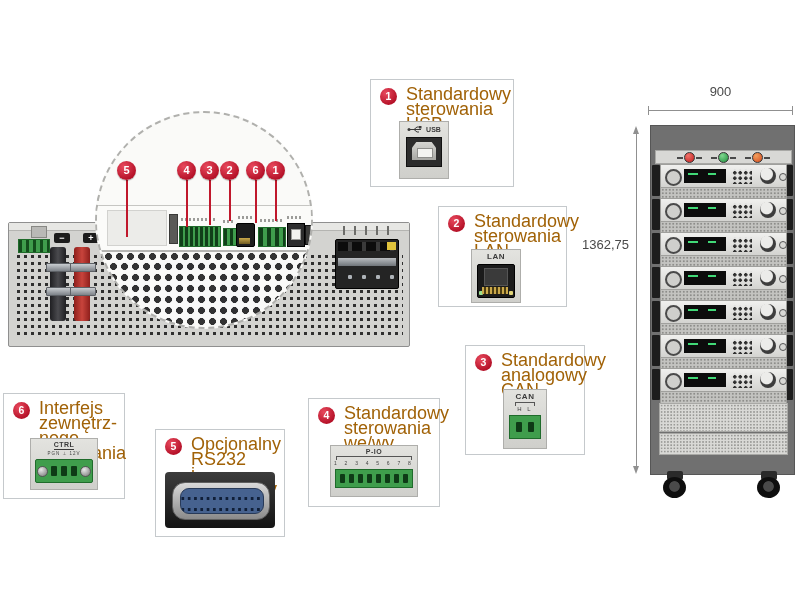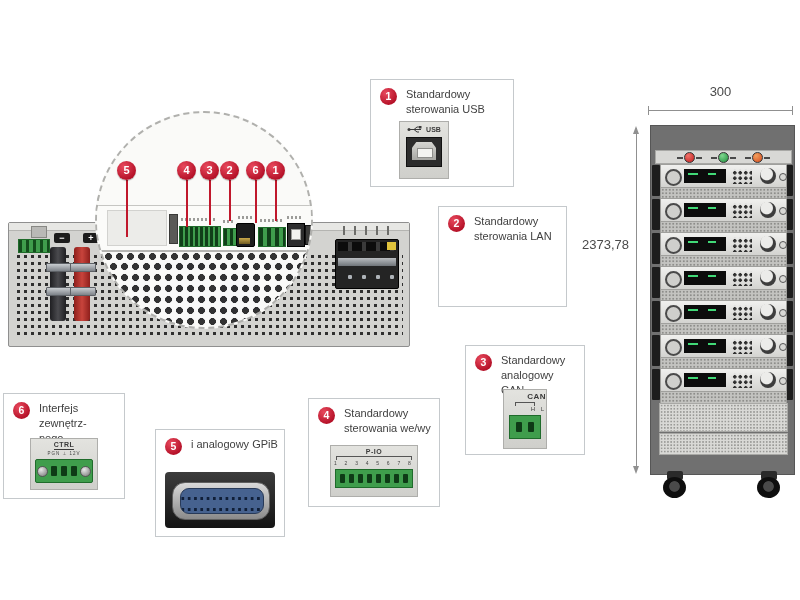--- a/index.html
+++ b/index.html
@@ -82,21 +82,21 @@
   .marker{position:absolute;top:161px;width:19px;height:19px;border-radius:50%;z-index:4;
           background:radial-gradient(circle at 35% 30%,#e8495d,#b30f26 75%);
           color:#fff;font-size:11px;font-weight:bold;line-height:19px;text-align:center;
           box-shadow:0 1px 1px rgba(0,0,0,.3);}
 
   
   .callout{position:absolute;background:#fff;border:1px solid #c5c9cc;z-index:2;}
   .badge{position:absolute;left:9px;top:8px;width:17px;height:17px;border-radius:50%;
           background:radial-gradient(circle at 35% 30%,#e8495d,#b30f26 75%);
           color:#fff;font-size:10.5px;font-weight:bold;line-height:17px;text-align:center;}
-  .co-text{margin:7px 6px 0 35px;font-size:11px;line-height:15px;color:#404040;}
+  .co-text{margin:7px 6px 0 35px;font-size:18px;line-height:15px;color:#a16207;}
   .plate{position:absolute;background:linear-gradient(#e3e3df,#cfcfcb);
           border:1px solid #aeaeab;text-align:center;}
   .plate .plabel{font-size:8px;font-weight:bold;color:#3a3a3a;letter-spacing:.5px;margin-top:2px;}
   .bracket{margin:1px auto 0;border:1px solid #555;border-bottom:none;height:3px;}
   .pins-txt{font-size:6px;color:#444;letter-spacing:2px;line-height:7px;}
   .gblock{margin:2px auto 0;background:#3f9d4c;border:1px solid #1f6b2b;display:flex;
           justify-content:space-evenly;align-items:center;}
   .gslot{width:6px;height:10px;background:#0e3a16;border-radius:1px;}
   
   .usb-port{margin:3px auto 0;width:34px;height:28px;background:#2c2c2c;border:1px solid #111;}
@@ -276,29 +276,36 @@
       </div>
     </div>
   </div>
 
   <div class="callout" style="left:438px;top:206px;width:127px;height:99px;">
     <div class="badge">2</div>
     <div class="co-text">
       <div>Standardowy</div>
       <div>sterowania LAN</div>
     </div>
+    <div class="plate" style="left:32px;top:42px;width:48px;height:52px;">
+      <div class="plabel">LAN</div>
+      <div class="rj45-big">
+        <span class="led l1"></span>
+        <span class="led l2"></span>
+      </div>
+    </div>
   </div>
 
   <div class="callout" style="left:465px;top:345px;width:118px;height:108px;">
     <div class="badge">3</div>
     <div class="co-text">
       <div>Standardowy</div>
       <div>analogowy CAN</div>
     </div>
-    <div class="plate" style="left:37px;top:43px;width:42px;height:58px;text-align:right;">
+    <div class="plate" style="left:37px;top:43px;width:42px;height:58px;">
       <div class="plabel">CAN</div>
       <div class="bracket" style="width:18px;"></div>
       <div class="pins-txt">H L</div>
       <div class="gblock" style="width:30px;height:22px;">
         <div class="gslot"></div>
         <div class="gslot"></div>
       </div>
     </div>
   </div>
 
@@ -321,20 +328,21 @@
         <div class="gslot" style="height:9px;width:5px;"></div>
         <div class="gslot" style="height:9px;width:5px;"></div>
         <div class="gslot" style="height:9px;width:5px;"></div>
       </div>
     </div>
   </div>
 
   <div class="callout" style="left:155px;top:429px;width:128px;height:106px;">
     <div class="badge">5</div>
     <div class="co-text">
+      <div>Opcjonalny RS232</div>
       <div>i analogowy GPiB</div>
     </div>
     <div class="gpib-img" style="left:9px;top:42px;width:110px;height:56px;">
       <div class="gpib-outer">
         <div class="gpib-blue"></div>
       </div>
     </div>
   </div>
 
   <div class="callout" style="left:3px;top:393px;width:120px;height:104px;">
@@ -349,23 +357,23 @@
       <div class="ctrl-assy">
         <span class="ctrl-screw s1"></span>
         <div class="gslot"></div>
         <div class="gslot"></div>
         <div class="gslot"></div>
         <span class="ctrl-screw s2"></span>
       </div>
     </div>
   </div>
 
-  <div class="dim-label" style="left:648px;top:84px;width:145px;text-align:center;">300</div>
+  <div class="dim-label" style="left:648px;top:84px;width:145px;text-align:center;">900</div>
   <div class="dim-h-line"></div>
-  <div class="dim-label" style="left:565px;top:237px;width:64px;text-align:right;">2373,78</div>
+  <div class="dim-label" style="left:565px;top:237px;width:64px;text-align:right;">1362,75</div>
   <div class="dim-v-line"></div>
   <div class="dim-arrow up"></div>
   <div class="dim-arrow down"></div>
 
   <div class="cabinet">
     <div class="ind-bar">
       <span class="light red"></span>
       <span class="light green"></span>
       <span class="light orange"></span>
     </div>

